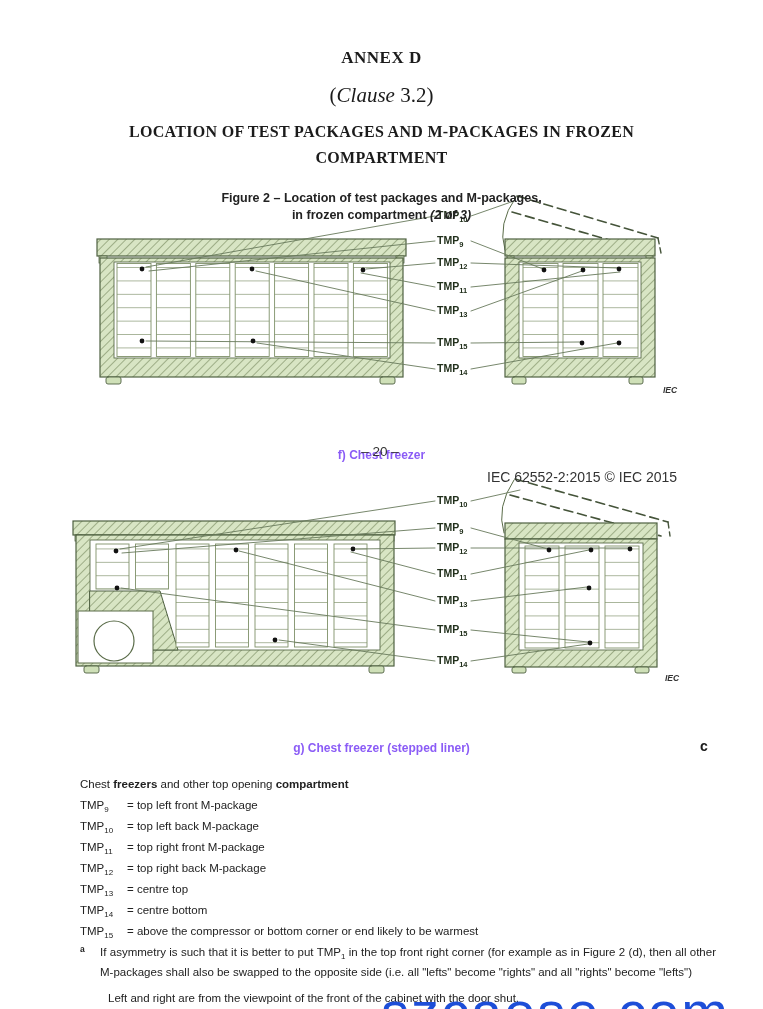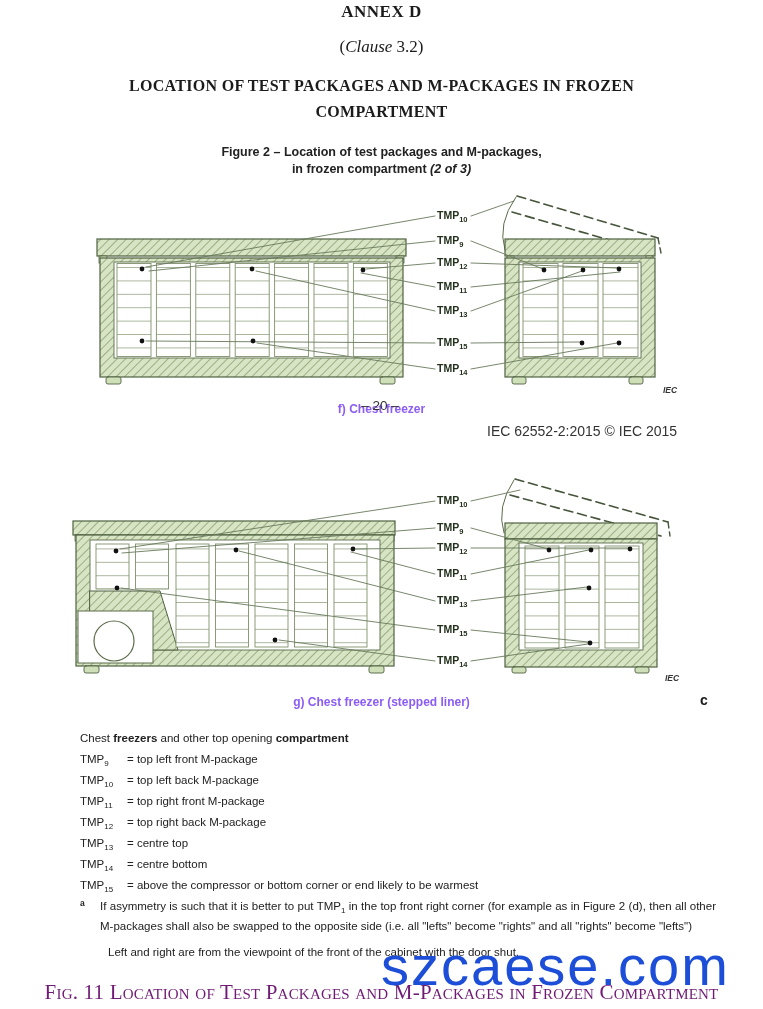--- a/index.html
+++ b/index.html
@@ -1,22 +1,22 @@
 <!DOCTYPE html>
 <html><head>
 <meta charset="utf-8">
 <style>
   html,body{margin:0;padding:0;background:#ffffff;}
   .page{position:relative;width:763px;height:1009px;background:#fff;overflow:hidden;
         font-family:"Liberation Sans",sans-serif;color:#1b1b1b;}
-  .abs{position:absolute;}
+  .abs{position:absolute;margin-top:46px;}
   .center{left:0;right:0;text-align:center;}
   .serif{font-family:"Liberation Serif",serif;}
   .annex{top:2px;font-size:17px;font-weight:bold;letter-spacing:.5px;}
-  .clause{top:37px;font-size:17px;}
+  .clause{top:37px;font-size:21px;}
   .clause .it{font-style:italic;}
   .doc-title{top:73px;font-size:16px;font-weight:bold;line-height:26px;letter-spacing:.3px;}
   .figcap{top:144px;font-size:12.5px;font-weight:bold;line-height:17px;color:#222;}
   .figcap .it{font-style:italic;}
   .subcap{font-size:12px;font-weight:bold;color:#8b5cf6;}
   .pagenum{top:398px;left:340px;width:80px;text-align:center;font-size:13.5px;color:#333;}
   .stdref{top:423px;left:487px;font-size:14px;color:#333;}
   .cnote{top:692px;left:700px;font-size:14px;font-weight:bold;}
   .notes{font-size:11.5px;color:#222;}
   .intro{top:732px;left:80px;}

